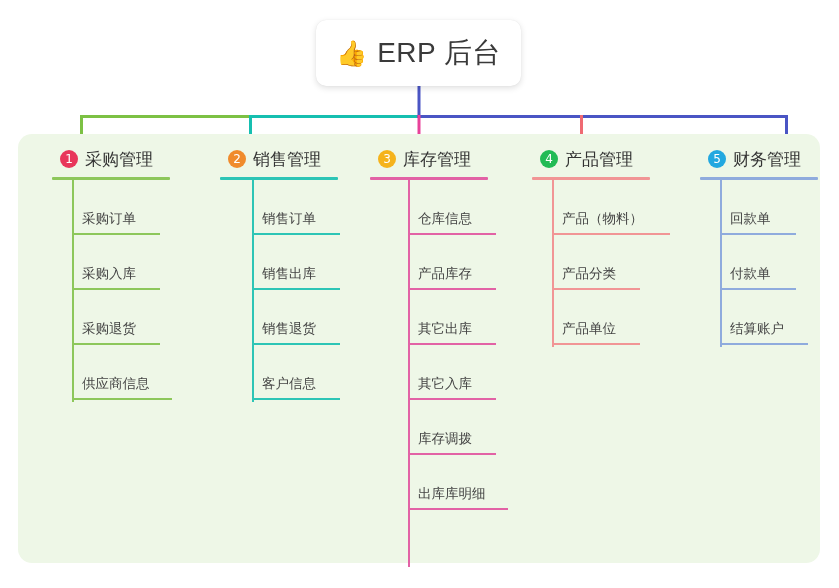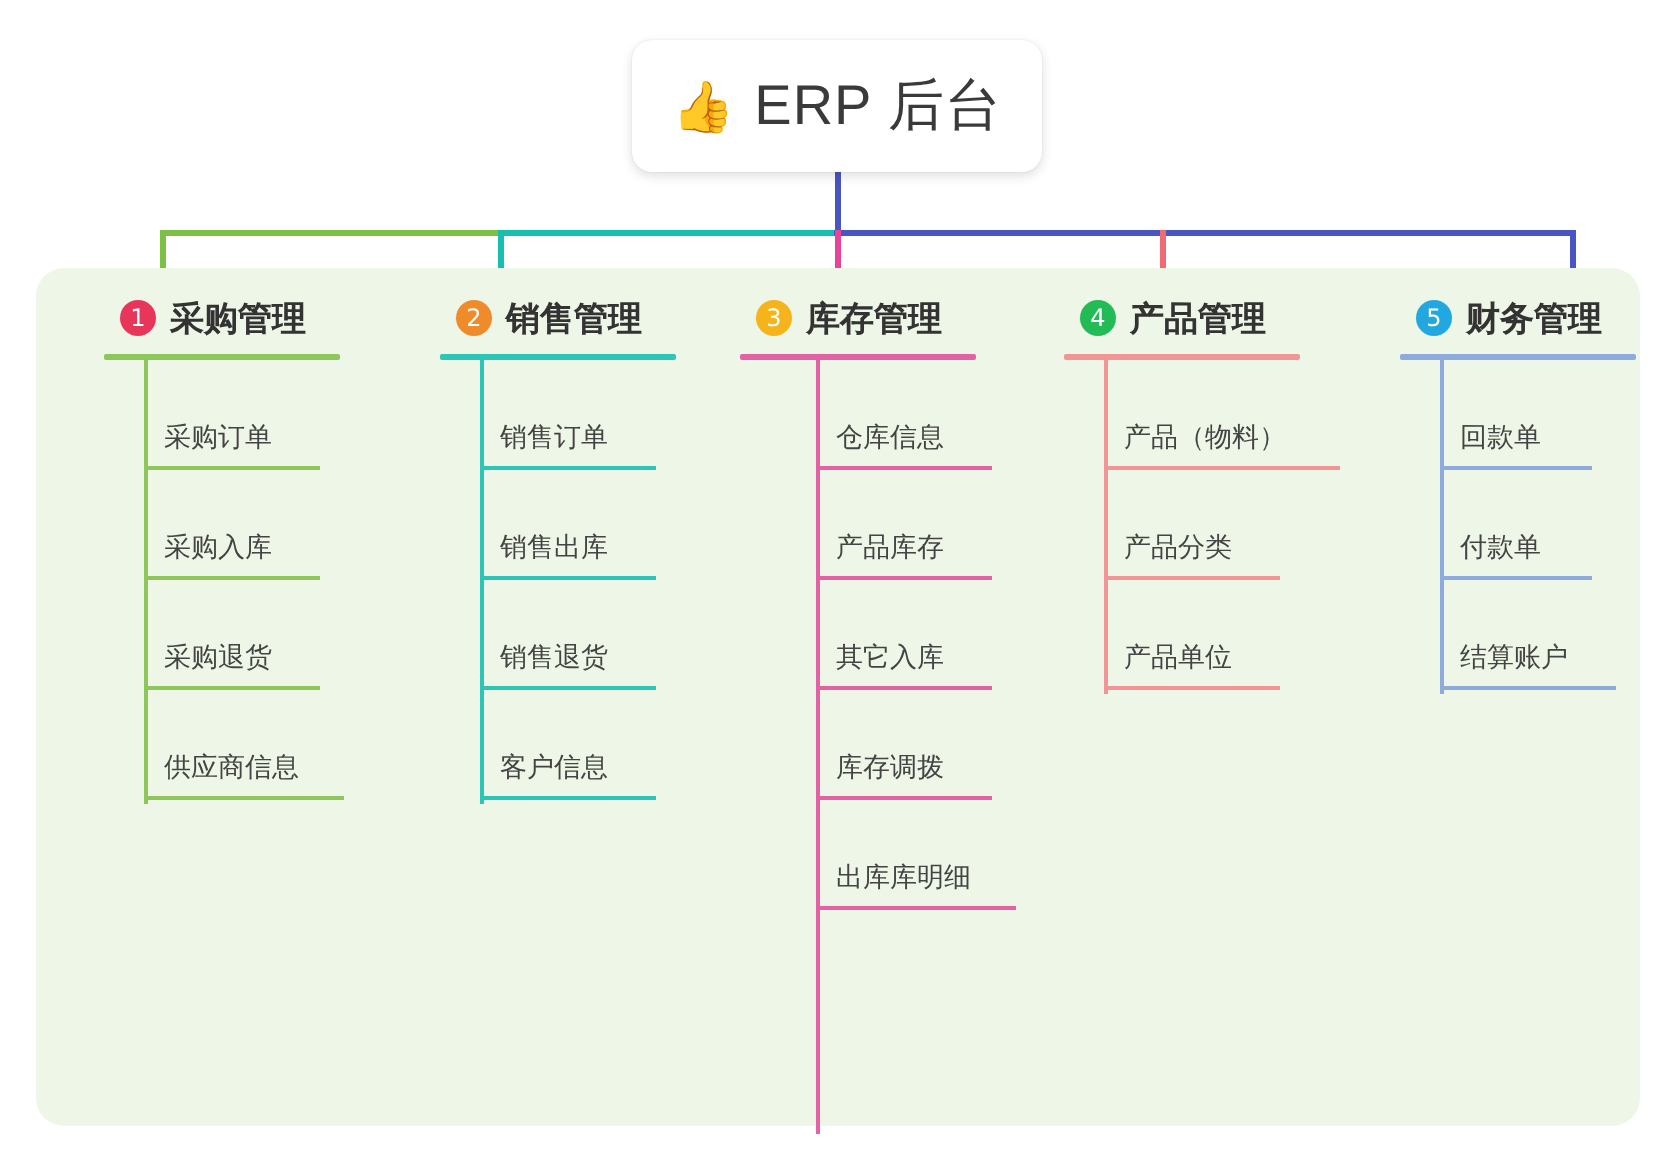--- a/index.html
+++ b/index.html
@@ -93,21 +93,20 @@
     font-size: 12px;
     line-height: 18px;
     text-align: center;
     font-family: "DejaVu Sans", sans-serif;
     flex: 0 0 auto;
   }
   .col-title {
     font-size: 17px;
     color: #333333;
     white-space: nowrap;
-    font-weight: bold;
   }
   .col-rule {
     height: 3px;
     border-radius: 1px;
     margin-top: 3px;
   }
 
   .children {
     position: relative;
     margin-top: 0px;
@@ -191,21 +190,21 @@
         </div>
       </div>
     </div>
 
     <div class="column" style="left:196px; top:10px; width:150px;">
       <div class="col-header">
         <span class="badge" style="background:#f08b2c;">2</span>
         <span class="col-title">销售管理</span>
       </div>
       <div class="col-rule" style="background:#2dc5b6; width:118px; margin-left:6px;"></div>
-      <div class="children" style="margin-left:26px; height:230px;">
+      <div class="children" style="margin-left:38px; height:230px;">
         <div class="trunk" style="background:#2dc5b6; height:222px;"></div>
         <div class="leaf">
           <span class="leaf-label">销售订单</span>
           <span class="leaf-rule" style="background:#2dc5b6; width:88px;"></span>
         </div>
         <div class="leaf">
           <span class="leaf-label">销售出库</span>
           <span class="leaf-rule" style="background:#2dc5b6; width:88px;"></span>
         </div>
         <div class="leaf">
@@ -229,20 +228,24 @@
         <div class="trunk" style="background:#e262a5; height:387px;"></div>
         <div class="leaf">
           <span class="leaf-label">仓库信息</span>
           <span class="leaf-rule" style="background:#e262a5; width:88px;"></span>
         </div>
         <div class="leaf">
           <span class="leaf-label">产品库存</span>
           <span class="leaf-rule" style="background:#e262a5; width:88px;"></span>
         </div>
         <div class="leaf">
+          <span class="leaf-label">其它出库</span>
+          <span class="leaf-rule" style="background:#e262a5; width:88px;"></span>
+        </div>
+        <div class="leaf">
           <span class="leaf-label">其它入库</span>
           <span class="leaf-rule" style="background:#e262a5; width:88px;"></span>
         </div>
         <div class="leaf">
           <span class="leaf-label">库存调拨</span>
           <span class="leaf-rule" style="background:#e262a5; width:88px;"></span>
         </div>
         <div class="leaf">
           <span class="leaf-label">出库库明细</span>
           <span class="leaf-rule" style="background:#e262a5; width:100px;"></span>

